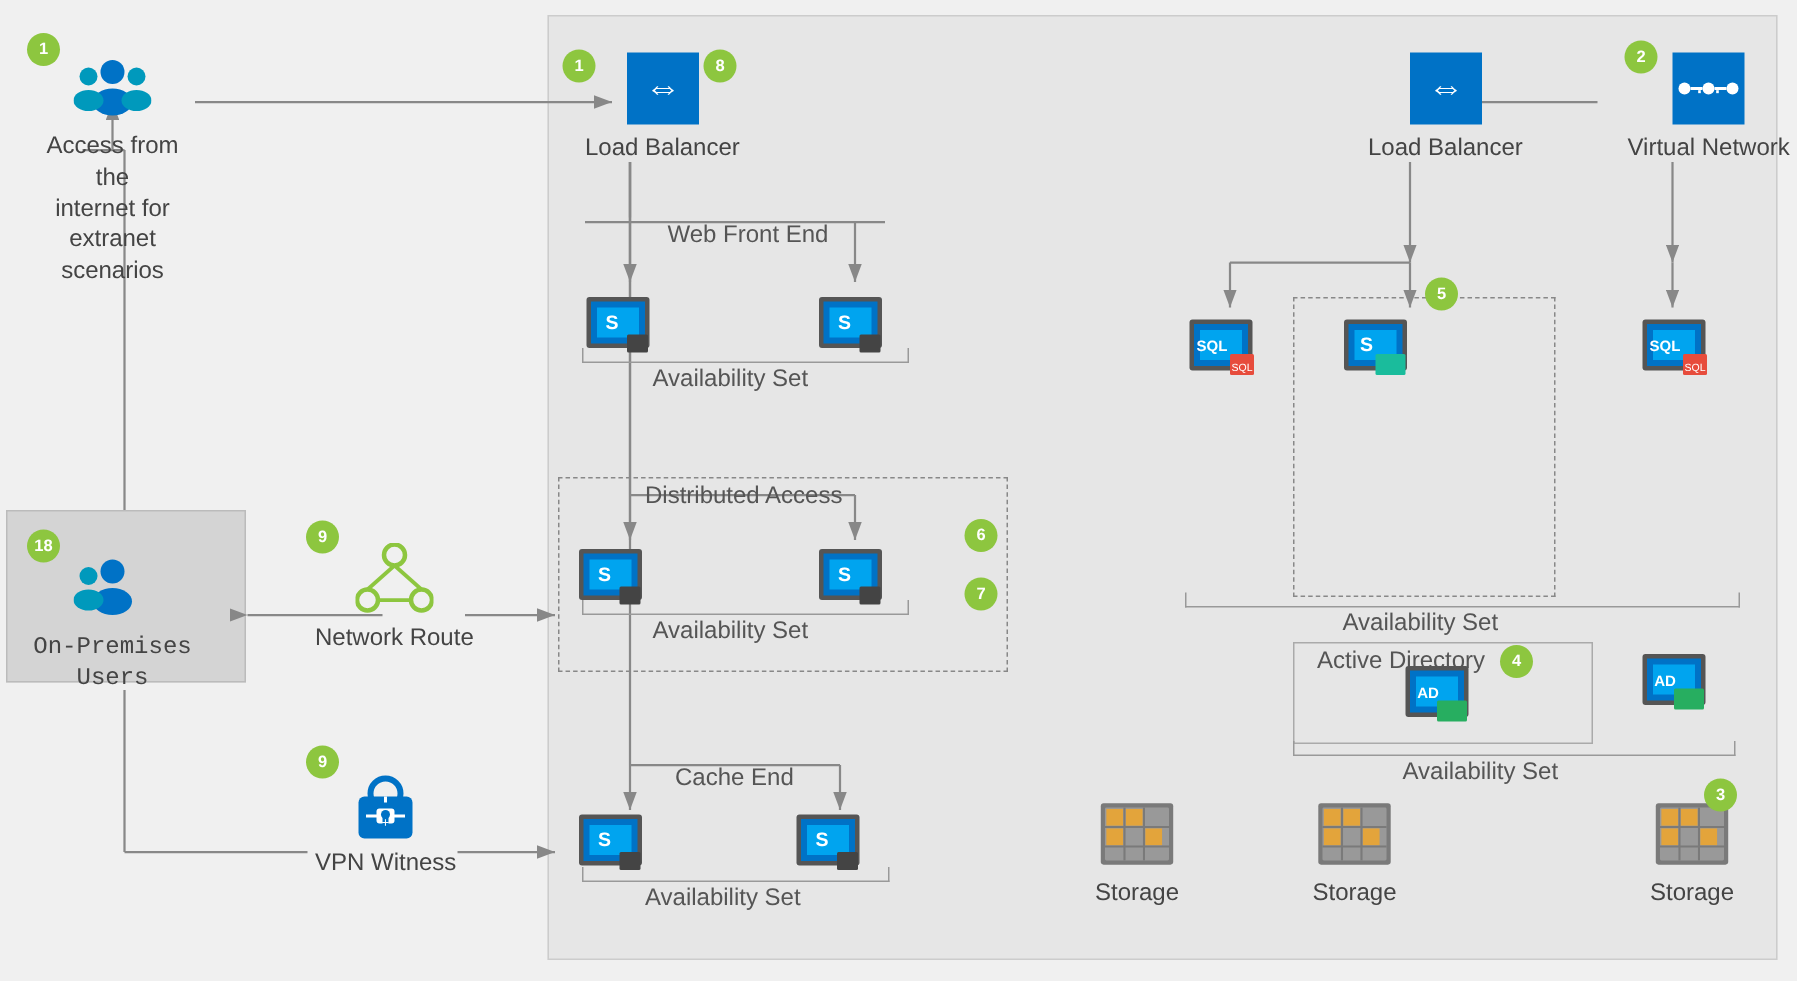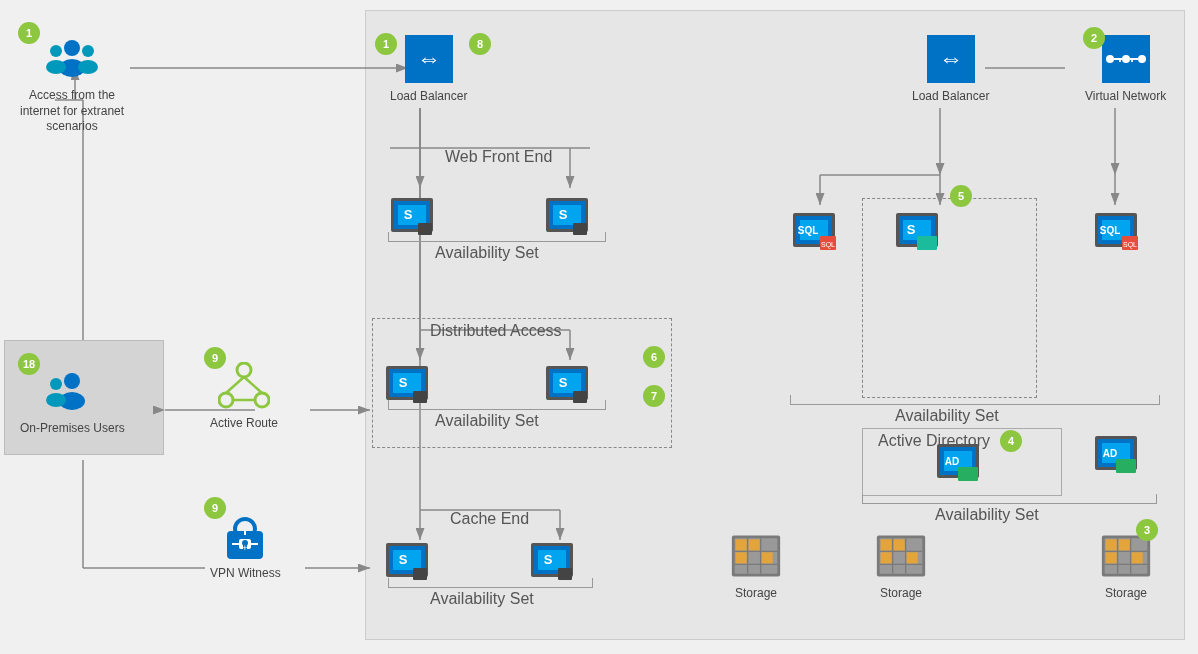--- a/index.html
+++ b/index.html
@@ -47,21 +47,21 @@
     .icon-wrap {
       width: 52px;
       height: 52px;
       display: flex;
       align-items: center;
       justify-content: center;
       position: relative;
     }
     .icon-label {
       margin-top: 4px;
-      font-size: 12px;
+      font-size: 16px;
       color: #444;
       max-width: 110px;
       line-height: 1.3;
     }
 
     
     .dashed-box {
       position: absolute;
       border: 1.5px dashed #888;
     }
@@ -290,26 +290,26 @@
       <svg width="52" height="48" viewBox="0 0 52 48">
 
         <circle cx="26" cy="8" r="7" fill="none" stroke="#8dc63f" stroke-width="3"></circle>
         <circle cx="8" cy="38" r="7" fill="none" stroke="#8dc63f" stroke-width="3"></circle>
         <circle cx="44" cy="38" r="7" fill="none" stroke="#8dc63f" stroke-width="3"></circle>
         <line x1="26" y1="15" x2="8" y2="31" stroke="#8dc63f" stroke-width="2.5"></line>
         <line x1="26" y1="15" x2="44" y2="31" stroke="#8dc63f" stroke-width="2.5"></line>
         <line x1="15" y1="38" x2="37" y2="38" stroke="#8dc63f" stroke-width="2.5"></line>
       </svg>
     </div>
-    <div class="icon-label">Active Route</div>
+    <div class="icon-label">Network Route</div>
   </div>
 
   <div class="badge" style="top:353px; left:18px;">18</div>
 
-  <div class="icon-block" style="left:20px; top:365px;">
+  <div class="icon-block" style="left:20px; top:365px;font-family:Liberation Mono, monospace;">
     <div class="icon-wrap">
       <svg width="52" height="48" viewBox="0 0 52 48">
         <circle cx="26" cy="14" r="8" fill="#0072C6"></circle>
         <ellipse cx="26" cy="34" rx="13" ry="9" fill="#0072C6"></ellipse>
         <circle cx="10" cy="17" r="6" fill="#0099BC"></circle>
         <ellipse cx="10" cy="33" rx="10" ry="7" fill="#0099BC"></ellipse>
       </svg>
     </div>
     <div class="icon-label">On-Premises Users</div>
   </div>

